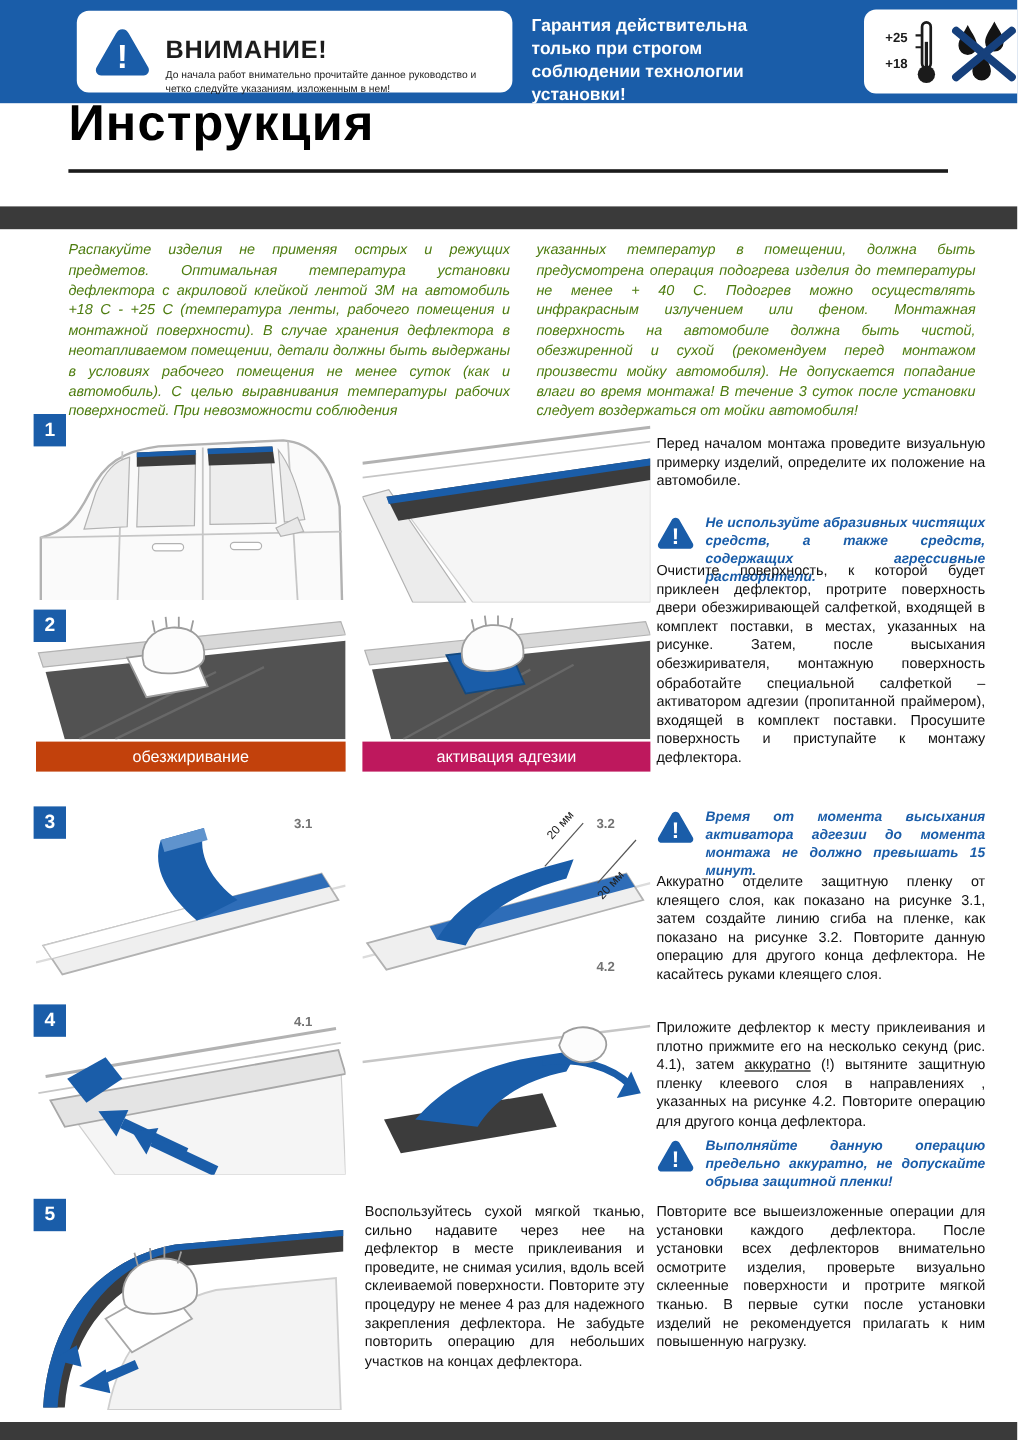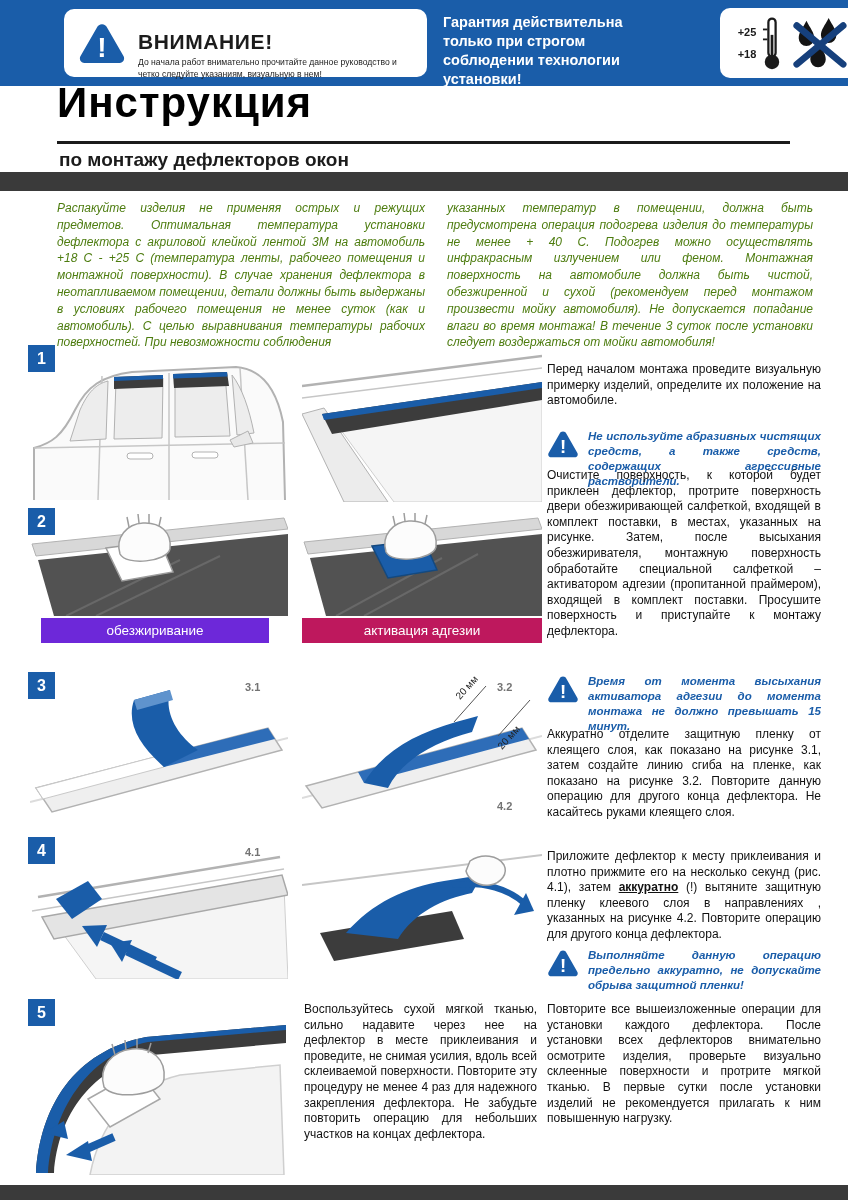--- a/index.html
+++ b/index.html
@@ -65,30 +65,30 @@
   .f5  { left:30px; top:1003px; width:258px; height:172px; }
 
   .fig-label { position:absolute; font-size:11px; font-weight:bold; color:#737373; }
   .fl31 { left:245px; top:681px; } .fl32 { left:497px; top:681px; }
   .fl41 { left:245px; top:846px; } .fl42 { left:497px; top:800px; }
 
   .step2-label {
     position:absolute; top:618px; height:25px; color:#fff; font-size:13.5px;
     display:flex; align-items:center; justify-content:center;
   }
-  .step2-label.dark { left:30px; width:228px; background:#6d28d9;margin-left:11px; }
+  .step2-label.dark { left:30px; width:258px; background:#c2410c; }
   .step2-label.blue { left:302px; width:240px; background:#be185d; }
 
   
   .rtext { position:absolute; left:547px; width:274px; font-size:12px; line-height:1.3; text-align:justify; color:#111; }
   .mtext { position:absolute; left:304px; top:1002px; width:233px; font-size:12px; line-height:1.3; text-align:justify; color:#111; }
   .s1t1 { top:362px; } .s1t2 { top:468px; }
   .s3t { top:727px; } .s4t { top:849px; }
   .s5rt { top:1002px; }
-  .ul { text-decoration:underline; font-weight:bold; }
+  .ul { text-decoration:underline; font-weight:normal; }
 
   .callout {
     position:absolute; left:547px; width:274px;
     display:flex; gap:9px; align-items:flex-start;
   }
   .callout p {
     color:#1a5da9; font-size:11.5px; font-style:italic; font-weight:bold;
     line-height:1.3; text-align:justify; flex:1;
   }
   .c1 { top:429px; } .c3 { top:674px; } .c4 { top:948px; }
@@ -99,21 +99,21 @@
 <div class="page">
 
   <div class="topbar">
     <div class="warn-box">
       <svg viewBox="0 0 36 33" width="48" height="44">
         <path d="M18,2.5 C19.8,2.5 21,3.4 22,5.2 L34.2,26.5 C35.3,28.6 34,31.5 31.2,31.5 L4.8,31.5 C2,31.5 0.7,28.6 1.8,26.5 L14,5.2 C15,3.4 16.2,2.5 18,2.5 Z" fill="#1a5da9"></path>
         <text x="18" y="27" text-anchor="middle" font-size="21" font-weight="bold" fill="#fff">!</text>
       </svg>
       <div class="warn-texts">
         <div class="warn-title">ВНИМАНИЕ!</div>
-        <div class="warn-sub">До начала работ внимательно прочитайте данное руководство и четко следуйте указаниям, визуальную в нем!</div>
+        <div class="warn-sub">До начала работ внимательно прочитайте данное руководство и четко следуйте указаниям, изложенным в нем!</div>
       </div>
     </div>
 
     <div class="guarantee">Гарантия действительна только при строгом соблюдении технологии установки!</div>
 
     <div class="cond-box">
       <div class="temp-nums">
         <span>+25</span>
         <span>+18</span>
       </div>
@@ -133,21 +133,20 @@
         <g stroke="#16407c" stroke-width="7" stroke-linecap="round">
           <line x1="9" y1="11" x2="57" y2="51"></line>
           <line x1="57" y1="11" x2="9" y2="51"></line>
         </g>
       </svg>
     </div>
   </div>
 
   <h1 class="doc-title">Инструкция</h1>
   <div class="title-rule"></div>
-  <h2 class="doc-subtitle">по монтажу дефлекторов окон</h2>
   <div class="bar-top"></div>
 
   <p class="intro-text intro-left">Распакуйте изделия не применяя острых и режущих предметов. Оптимальная температура установки дефлектора с акриловой клейкой лентой 3М на автомобиль +18 С - +25 С (температура ленты, рабочего помещения и монтажной поверхности). В случае хранения дефлектора в неотапливаемом помещении, детали должны быть выдержаны в условиях рабочего помещения не менее суток (как и автомобиль). С целью выравнивания температуры рабочих поверхностей. При невозможности соблюдения</p>
   <p class="intro-text intro-right">указанных температур в помещении, должна быть предусмотрена операция подогрева изделия до температуры не менее + 40 С. Подогрев можно осуществлять инфракрасным излучением или феном. Монтажная поверхность на автомобиле должна быть чистой, обезжиренной и сухой (рекомендуем перед монтажом произвести мойку автомобиля). Не допускается попадание влаги во время монтажа! В течение 3 суток после установки следует воздержаться от мойки автомобиля!</p>
 
   <div class="step-num sn1">1</div>
   <div class="step-num sn2">2</div>
   <div class="step-num sn3">3</div>
   <div class="step-num sn4">4</div>
   <div class="step-num sn5">5</div>

